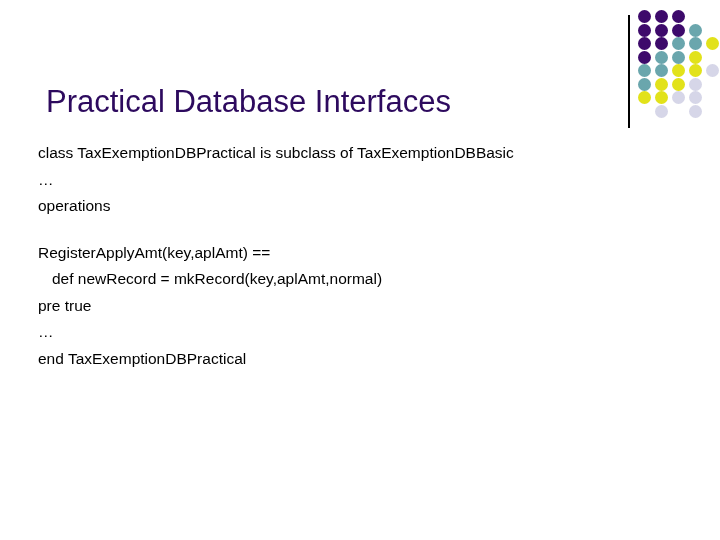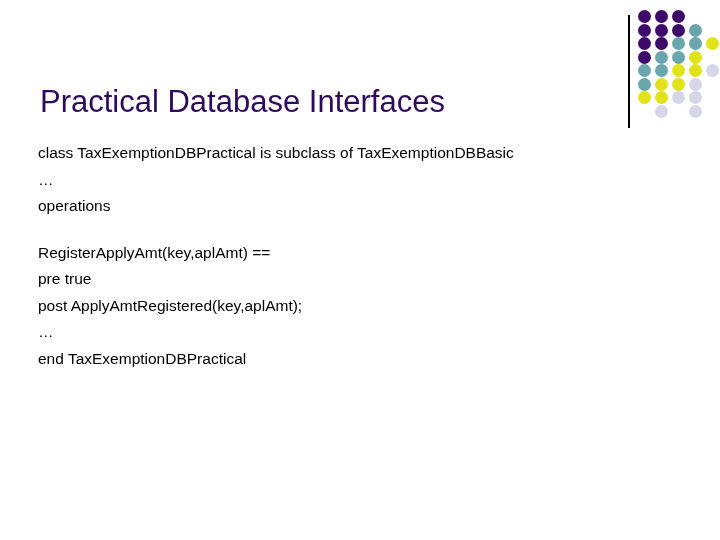--- a/index.html
+++ b/index.html
@@ -36,21 +36,21 @@
     left: 628px;
     top: 15px;
     width: 2px;
     height: 113px;
     background: #000000;
   }
 
   
   #page-title {
     position: absolute;
-    left: 40px;
+    left: 46px;
     top: 62px;
     width: 580px;
     font-size: 31px;
     line-height: 38px;
     font-weight: normal;
     color: #2d0a5e;
     letter-spacing: 0px;
     white-space: nowrap;
   }
 
@@ -108,17 +108,17 @@
     <span class="dot" style="left: 51px; top: 94.5px; width: 13px; height: 13px; background: rgb(214, 214, 232);"></span>
   </div>
 
 <h1 id="page-title" style="color: rgb(45, 10, 94);">Practical Database Interfaces</h1>
 
 <div id="body-block" style="color: rgb(0, 0, 0);">
     <div class="code-line" style="padding-left: 0px;">class TaxExemptionDBPractical is subclass of TaxExemptionDBBasic</div>
     <div class="code-line" style="padding-left: 0px;">…</div>
     <div class="code-line" style="padding-left: 0px;">operations</div>
     <div class="code-line" style="padding-left: 0px; margin-top: 20px;">RegisterApplyAmt(key,aplAmt) ==</div>
+    <div class="code-line" style="padding-left: 14px;">def newRecord = mkRecord(key,aplAmt,normal)</div>
     <div class="code-line" style="padding-left: 0px;">pre true</div>
-    <div class="code-line" style="padding-left: 0px;">post ApplyAmtRegistered(key,aplAmt);</div>
     <div class="code-line" style="padding-left: 0px;">…</div>
     <div class="code-line" style="padding-left: 0px;">end TaxExemptionDBPractical</div>
   </div>
 
 </body></html>

